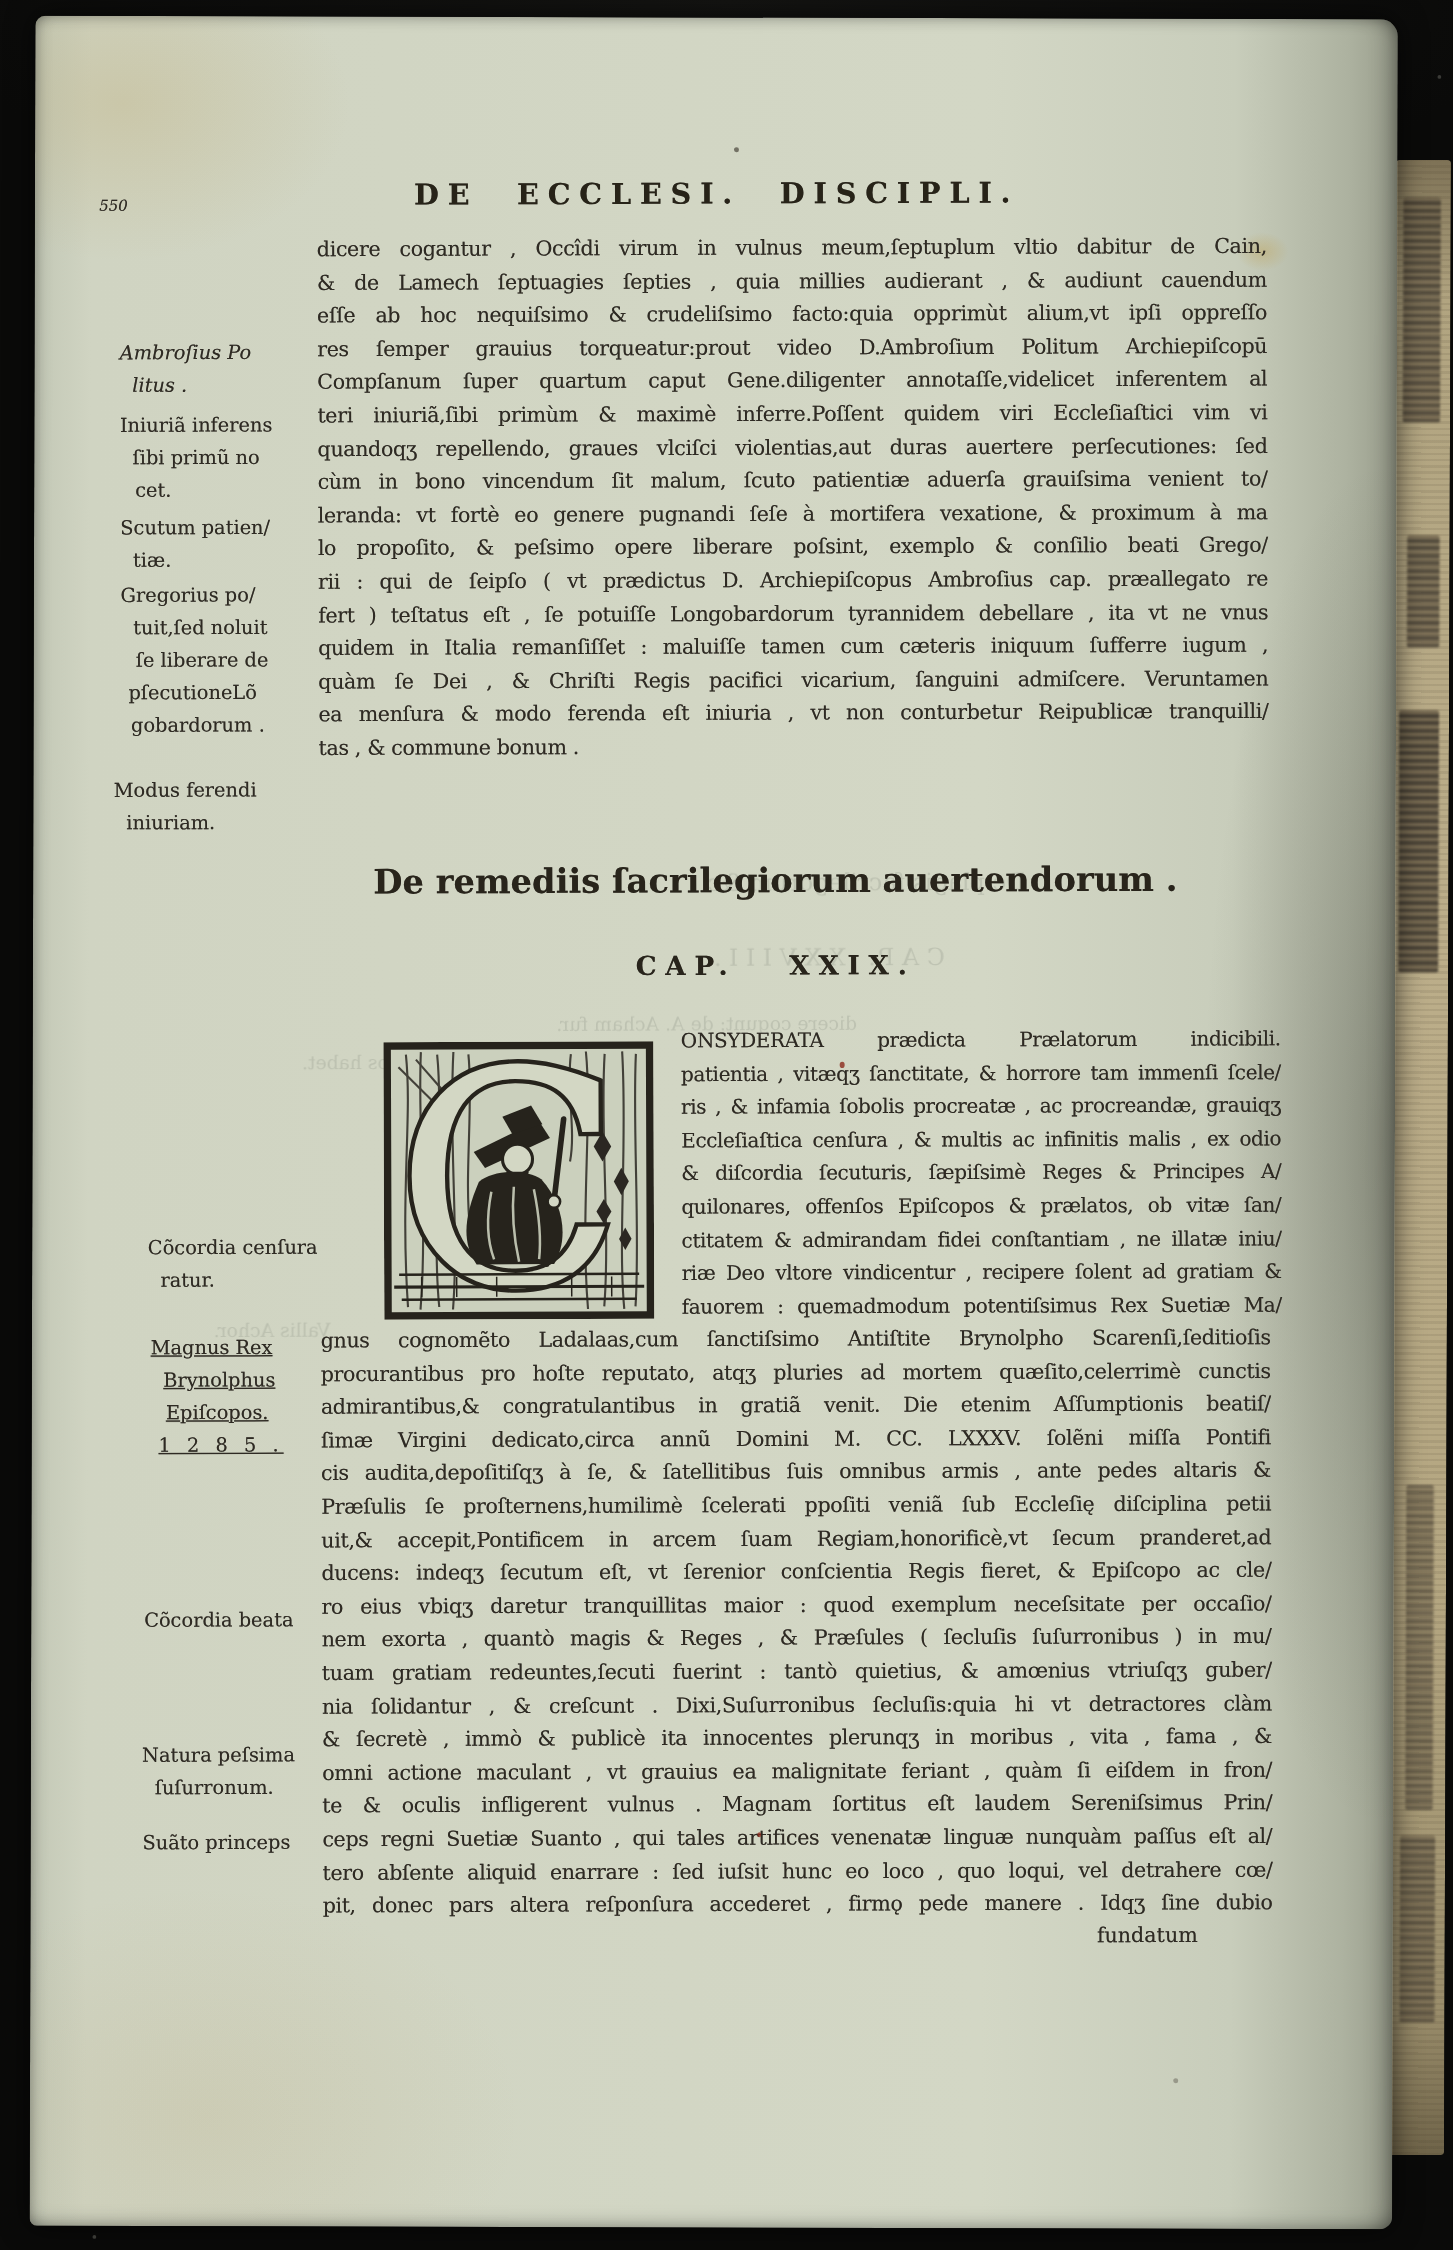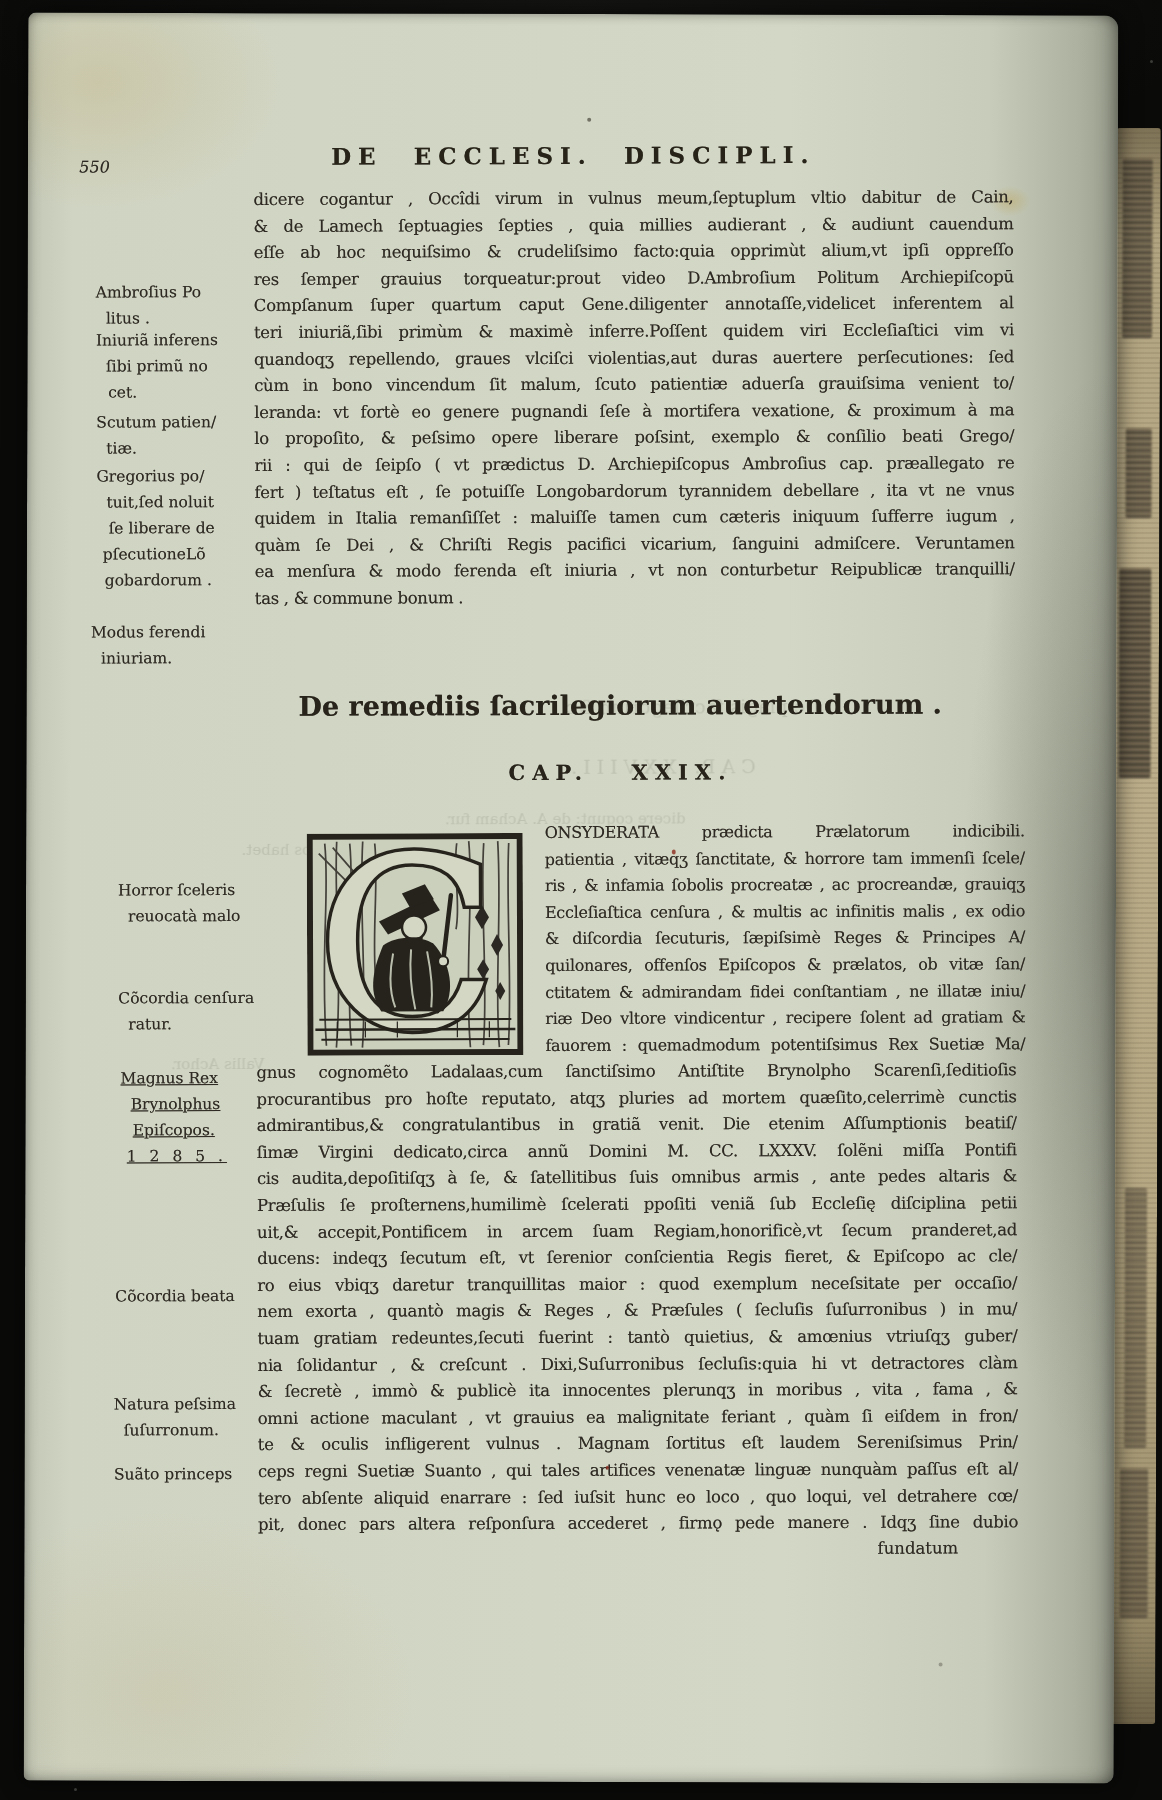--- a/index.html
+++ b/index.html
@@ -15,21 +15,21 @@
       linear-gradient(90deg,#c3c8b6 0px,#d0d4c2 45px,#d3d7c5 760px,#c8cdbb 960px,#adb2a0 1050px,#989c8b 1090px);
     border-radius:8px 14px 10px 6px;
     transform:rotate(0.15deg);
     box-shadow:0 0 22px rgba(0,0,0,.65),
       inset 0 -10px 16px -10px rgba(0,0,0,.35),
       inset -14px 0 20px -12px rgba(0,0,0,.42),
       inset 0 8px 12px -8px rgba(0,0,0,.28),
       inset 10px 0 14px -10px rgba(0,0,0,.30);}
   .content{position:absolute;inset:0;transform:rotate(-0.35deg);transform-origin:520px 900px;color:#2e2a23;}
   .t{position:absolute;text-shadow:0 0 .5px rgba(46,42,36,.55);}
-  .folio{font-style:italic;font-size:16px;}
+  .folio{font-style:italic;font-size:12px;}
   .runhead{font-weight:700;font-size:23px;letter-spacing:7px;word-spacing:16px;text-align:center;color:#272318;}
   .bodyblock{font-size:16.5px;line-height:26.6px;letter-spacing:-0.3px;}
   .bodyblock .tl{text-align:justify;text-align-last:justify;}
   .para1 .tl:last-child{text-align-last:left;}
   .indent{font-size:16px;line-height:26.6px;letter-spacing:-0.3px;}
   .indent .tl{text-align:justify;text-align-last:justify;}
   .mnote{font-size:15.5px;line-height:26px;letter-spacing:0;}
   .mnote .tl:nth-child(2){padding-left:10px;}
   .mnote .tl:nth-child(3){padding-left:12px;}
   .mnote .tl:nth-child(4){padding-left:6px;}
@@ -70,21 +70,21 @@
 
       <div class="ghost" style="left:500px;top:682px;width:330px;text-align:center;">De plagis ſacrilegorum &amp;c.</div>
       <div class="ghost" style="left:470px;top:742px;width:330px;text-align:center;letter-spacing:6px;">CAP. XXVIII.</div>
       <div class="ghost small" style="left:300px;top:796px;width:360px;">dicere cogunt: de A. Acham fur.</div>
       <div class="ghost small" style="left:140px;top:826px;width:150px;">los habet.</div>
       <div class="ghost small" style="left:88px;top:1040px;width:150px;">Vallis Achor.</div>
 
       <div class="t folio" style="left:56px;top:142px;width:70px;">550</div>
       <div class="t runhead" style="left:300px;top:128px;width:500px;">DE ECCLESI. DISCIPLI.</div>
 
-      <div class="t mnote" style="left:72px;top:264px;width:160px;">
+      <div class="t mnote" style="left:72px;top:254px;width:160px;font-style:italic;">
           <div class="tl">Ambroſius Po</div>
           <div class="tl">litus .</div>
         </div>
       <div class="t mnote" style="left:72px;top:312px;width:160px;">
           <div class="tl">Iniuriã inferens</div>
           <div class="tl">ſibi primũ no</div>
           <div class="tl">cet.</div>
         </div>
       <div class="t mnote" style="left:72px;top:394px;width:160px;">
           <div class="tl">Scutum patien/</div>
@@ -199,24 +199,20 @@
           <div class="tl">&amp; ſecretè , immò &amp; publicè ita innocentes plerunqʒ in moribus , vita , fama , &amp;</div>
           <div class="tl">omni actione maculant , vt grauius ea malignitate feriant , quàm ſi eiſdem in fron/</div>
           <div class="tl">te &amp; oculis infligerent vulnus .  Magnam ſortitus eſt laudem Sereniſsimus Prin/</div>
           <div class="tl">ceps regni Suetiæ Suanto , qui tales artifices venenatæ linguæ nunquàm paſſus eſt al/</div>
           <div class="tl">tero abſente aliquid enarrare : ſed iuſsit hunc eo loco , quo loqui, vel detrahere cœ/</div>
           <div class="tl">pit, donec pars altera reſponſura accederet , firmǫ pede manere .  Idqʒ ſine dubio</div>
         </div>
 
       <div class="t catch" style="left:230px;top:1526px;width:700px;">fundatum</div>
 
-      <div class="t mnote" style="left:92px;top:862px;width:160px;">
-          <div class="tl">Horror ſceleris</div>
-          <div class="tl">reuocatà malo</div>
-        </div>
       <div class="t mnote" style="left:92px;top:970px;width:160px;">
           <div class="tl">Cõcordia cenſura</div>
           <div class="tl">ratur.</div>
         </div>
       <div class="t mnote mnote-digits" style="left:94px;top:1050px;width:160px;text-decoration:underline;">
           <div class="tl">Magnus Rex</div>
           <div class="tl">Brynolphus</div>
           <div class="tl">Epiſcopos.</div>
           <div class="tl">1 2 8 5 .</div>
         </div>

